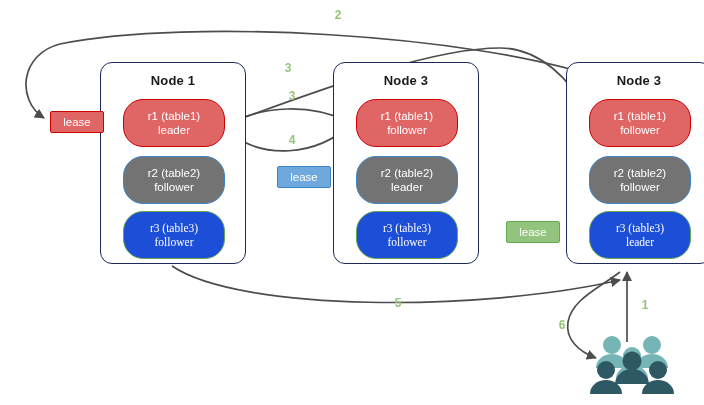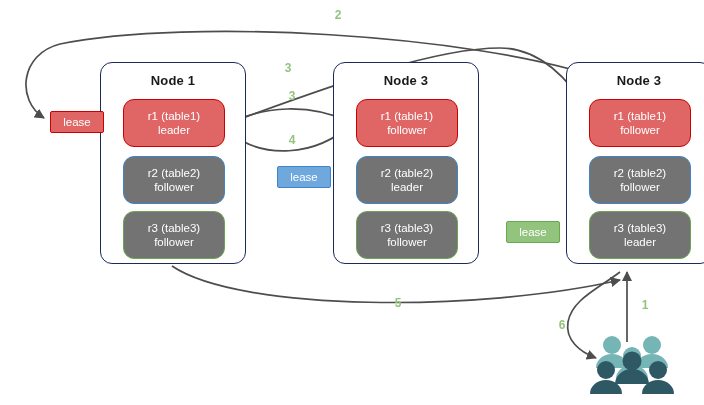--- a/index.html
+++ b/index.html
@@ -39,36 +39,36 @@
     top: 10px;
     text-align: center;
     font-size: 13px;
     font-weight: bold;
     color: #1a1a1a;
     letter-spacing: .2px;
   }
   .replica {
     position: absolute;
     box-sizing: border-box;
-    border-radius: 11px;
+    border-radius: 20px;
     display: flex;
     flex-direction: column;
     align-items: center;
     justify-content: center;
     color: #ffffff;
     font-size: 11.5px;
     line-height: 14px;
     text-align: center;
   }
   .replica .r-line {
     display: block;
   }
   .rep-red   { background: #e06666; border: 1.6px solid #cc0000; }
   .rep-blue  { background: #737373; border: 1.6px solid #3d85c6; }
-  .rep-green { background: #737373; border: 1.6px solid #6aa84f; }
+  .rep-green { background: #1d4ed8; border: 1.6px solid #6aa84f; font-family: Liberation Serif, serif; }
 
   .lease {
     position: absolute;
     box-sizing: border-box;
     border-radius: 2px;
     display: flex;
     align-items: center;
     justify-content: center;
     color: #ffffff;
     font-size: 11.5px;

